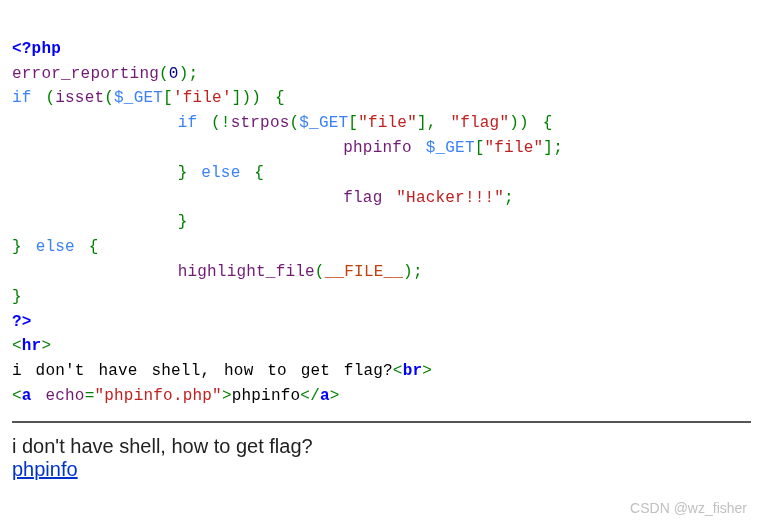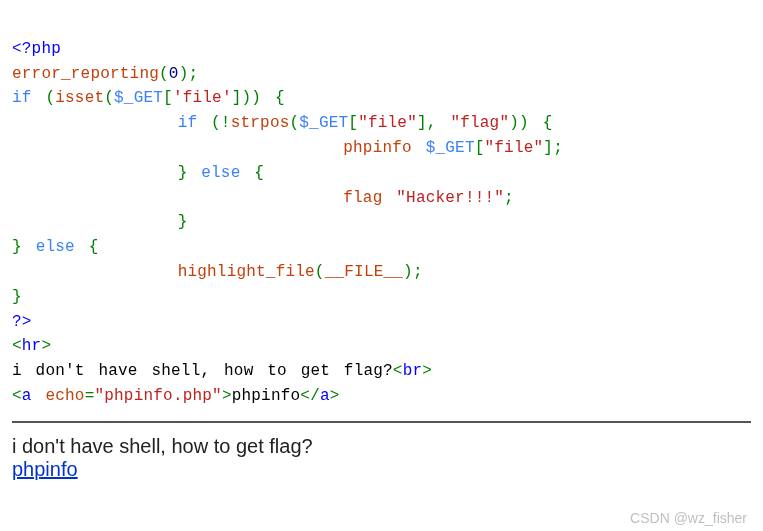--- a/index.html
+++ b/index.html
@@ -12,22 +12,22 @@
       box-sizing: border-box;
     }
     .code-block {
       font-family: Consolas, "Courier New", monospace;
       font-size: 16px;
       line-height: 1.55;
       white-space: pre;
       word-spacing: 4px;
       letter-spacing: 0.2px;
     }
-    .c-tag { color: #0000ff; }
-    .c-fn  { color: #c2410c; }
+    .c-tag { color: #0000ff; font-weight: bold; }
+    .c-fn  { color: #701a75; }
     .c-punct { color: #008000; }
     .c-kw  { color: #3b82f6; }
     .c-var { color: #3b82f6; }
     .c-num { color: #000080; }
     .c-str { color: #c02020; }
     .c-const { color: #c2410c; }
     .c-plain { color: #000; }
     hr {
       border: none;
       border-top: 2px solid #555;
@@ -39,21 +39,21 @@
       color: #222;
     }
     .rendered a {
       color: #0033cc;
       text-decoration: underline;
       font-size: 20px;
     }
     .watermark {
       position: fixed;
       right: 16px;
-      bottom: 5px;
+      bottom: 15px;
       color: #c0c0c0;
       font-size: 14px;
       font-family: Arial, sans-serif;
     }
   </style>
 </head>
 <body>
 
 <div class="code-block">
 <span class="c-tag">&lt;?php</span>

